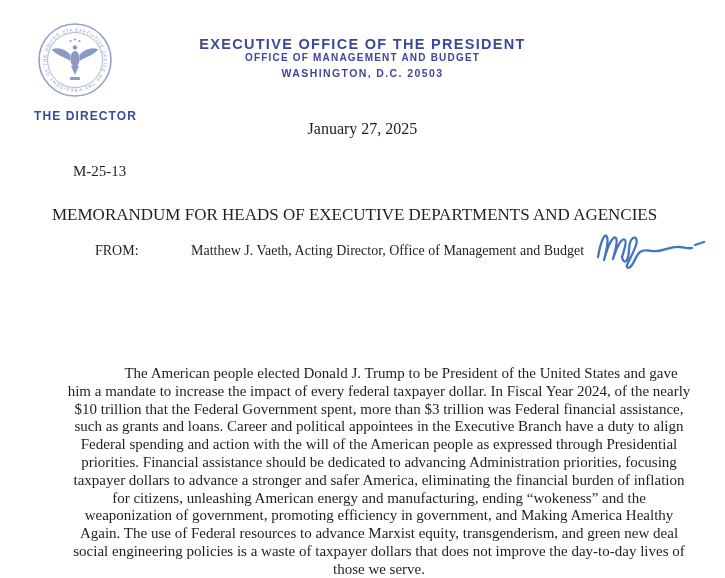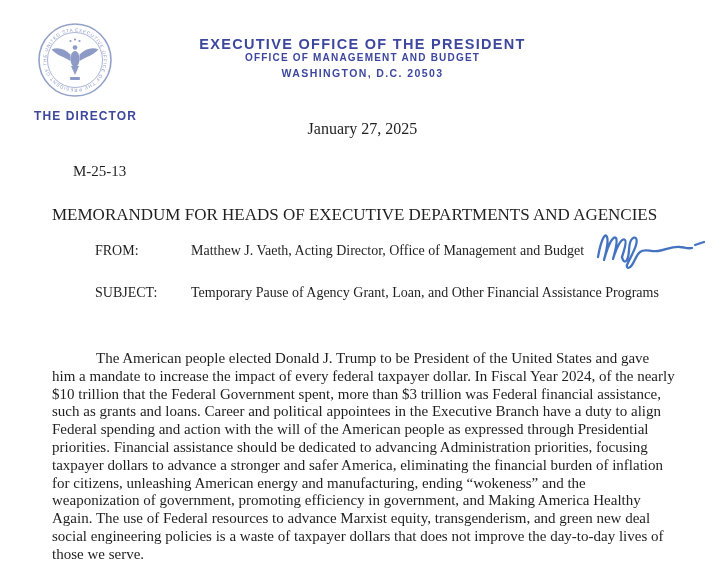--- a/index.html
+++ b/index.html
@@ -53,23 +53,23 @@
   .meta-row{position:absolute;left:67px;display:flex;font-size:14px;line-height:19px;margin-left:28px;}
   .from-row{top:241px;}
   .subject-row{top:283px;}
   .meta-label{width:96px;flex:0 0 96px;}
   .meta-value{flex:1;}
   .subject-value{max-width:470px;}
   .signature{position:absolute;left:592px;top:224px;}
   
   .body-paragraph{
     position:absolute;top:350px;left:52px;width:624px;
-    margin:0;
+    margin:15px;
     font-size:15px;line-height:17.8px;
-    text-indent:44px;text-align:left;
+    text-indent:44px;text-align:center;
   }
 </style>
 </head>
 <body>
 
 <div class="page">
 
   <div class="seal-block">
     <svg viewBox="0 0 76 76" width="76" height="76" aria-hidden="true">
       <defs>
@@ -112,20 +112,16 @@
   </div>
 
   <svg class="signature" viewBox="0 0 118 46" width="118" height="46" aria-hidden="true">
     <g fill="none" stroke="var(--signature-blue)" stroke-width="2.3" stroke-linecap="round" stroke-linejoin="round" opacity="0.95">
       <path d="M6,33 C9,16 13,8 15,13 C17,18 14,28 12,36 C16,21 21,11 24,14 C26,17 23,28 21,35 C25,22 30,13 33,16 C35,18 32,27 30,33"></path>
       <path d="M30,33 C31,38 34,40 36,33 C38,26 36,19 40,15 C43,12 46,14 44,21 C42,28 37,36 35,41 C34,44 37,45.5 40,41 C43,37 44,31 48,28 C53,24 58,28 66,27 C74,26 80,22 88,23 C93,23.5 96,25 100,24"></path>
       <path d="M103,21 L112,18"></path>
     </g>
   </svg>
 
-  <div class="meta-row subject-row">
-    <div class="meta-label">SUBJECT:</div>
-    <div class="meta-value subject-value">Temporary Pause of Agency Grant, Loan, and Other Financial Assistance Programs</div>
-  </div>
 
   <p class="body-paragraph">The American people elected Donald J. Trump to be President of the United States and gave him a mandate to increase the impact of every federal taxpayer dollar. In Fiscal Year 2024, of the nearly $10 trillion that the Federal Government spent, more than $3 trillion was Federal financial assistance, such as grants and loans. Career and political appointees in the Executive Branch have a duty to align Federal spending and action with the will of the American people as expressed through Presidential priorities. Financial assistance should be dedicated to advancing Administration priorities, focusing taxpayer dollars to advance a stronger and safer America, eliminating the financial burden of inflation for citizens, unleashing American energy and manufacturing, ending “wokeness” and the weaponization of government, promoting efficiency in government, and Making America Healthy Again. The use of Federal resources to advance Marxist equity, transgenderism, and green new deal social engineering policies is a waste of taxpayer dollars that does not improve the day-to-day lives of those we serve.</p>
 
 </div>
 
 </body></html>

